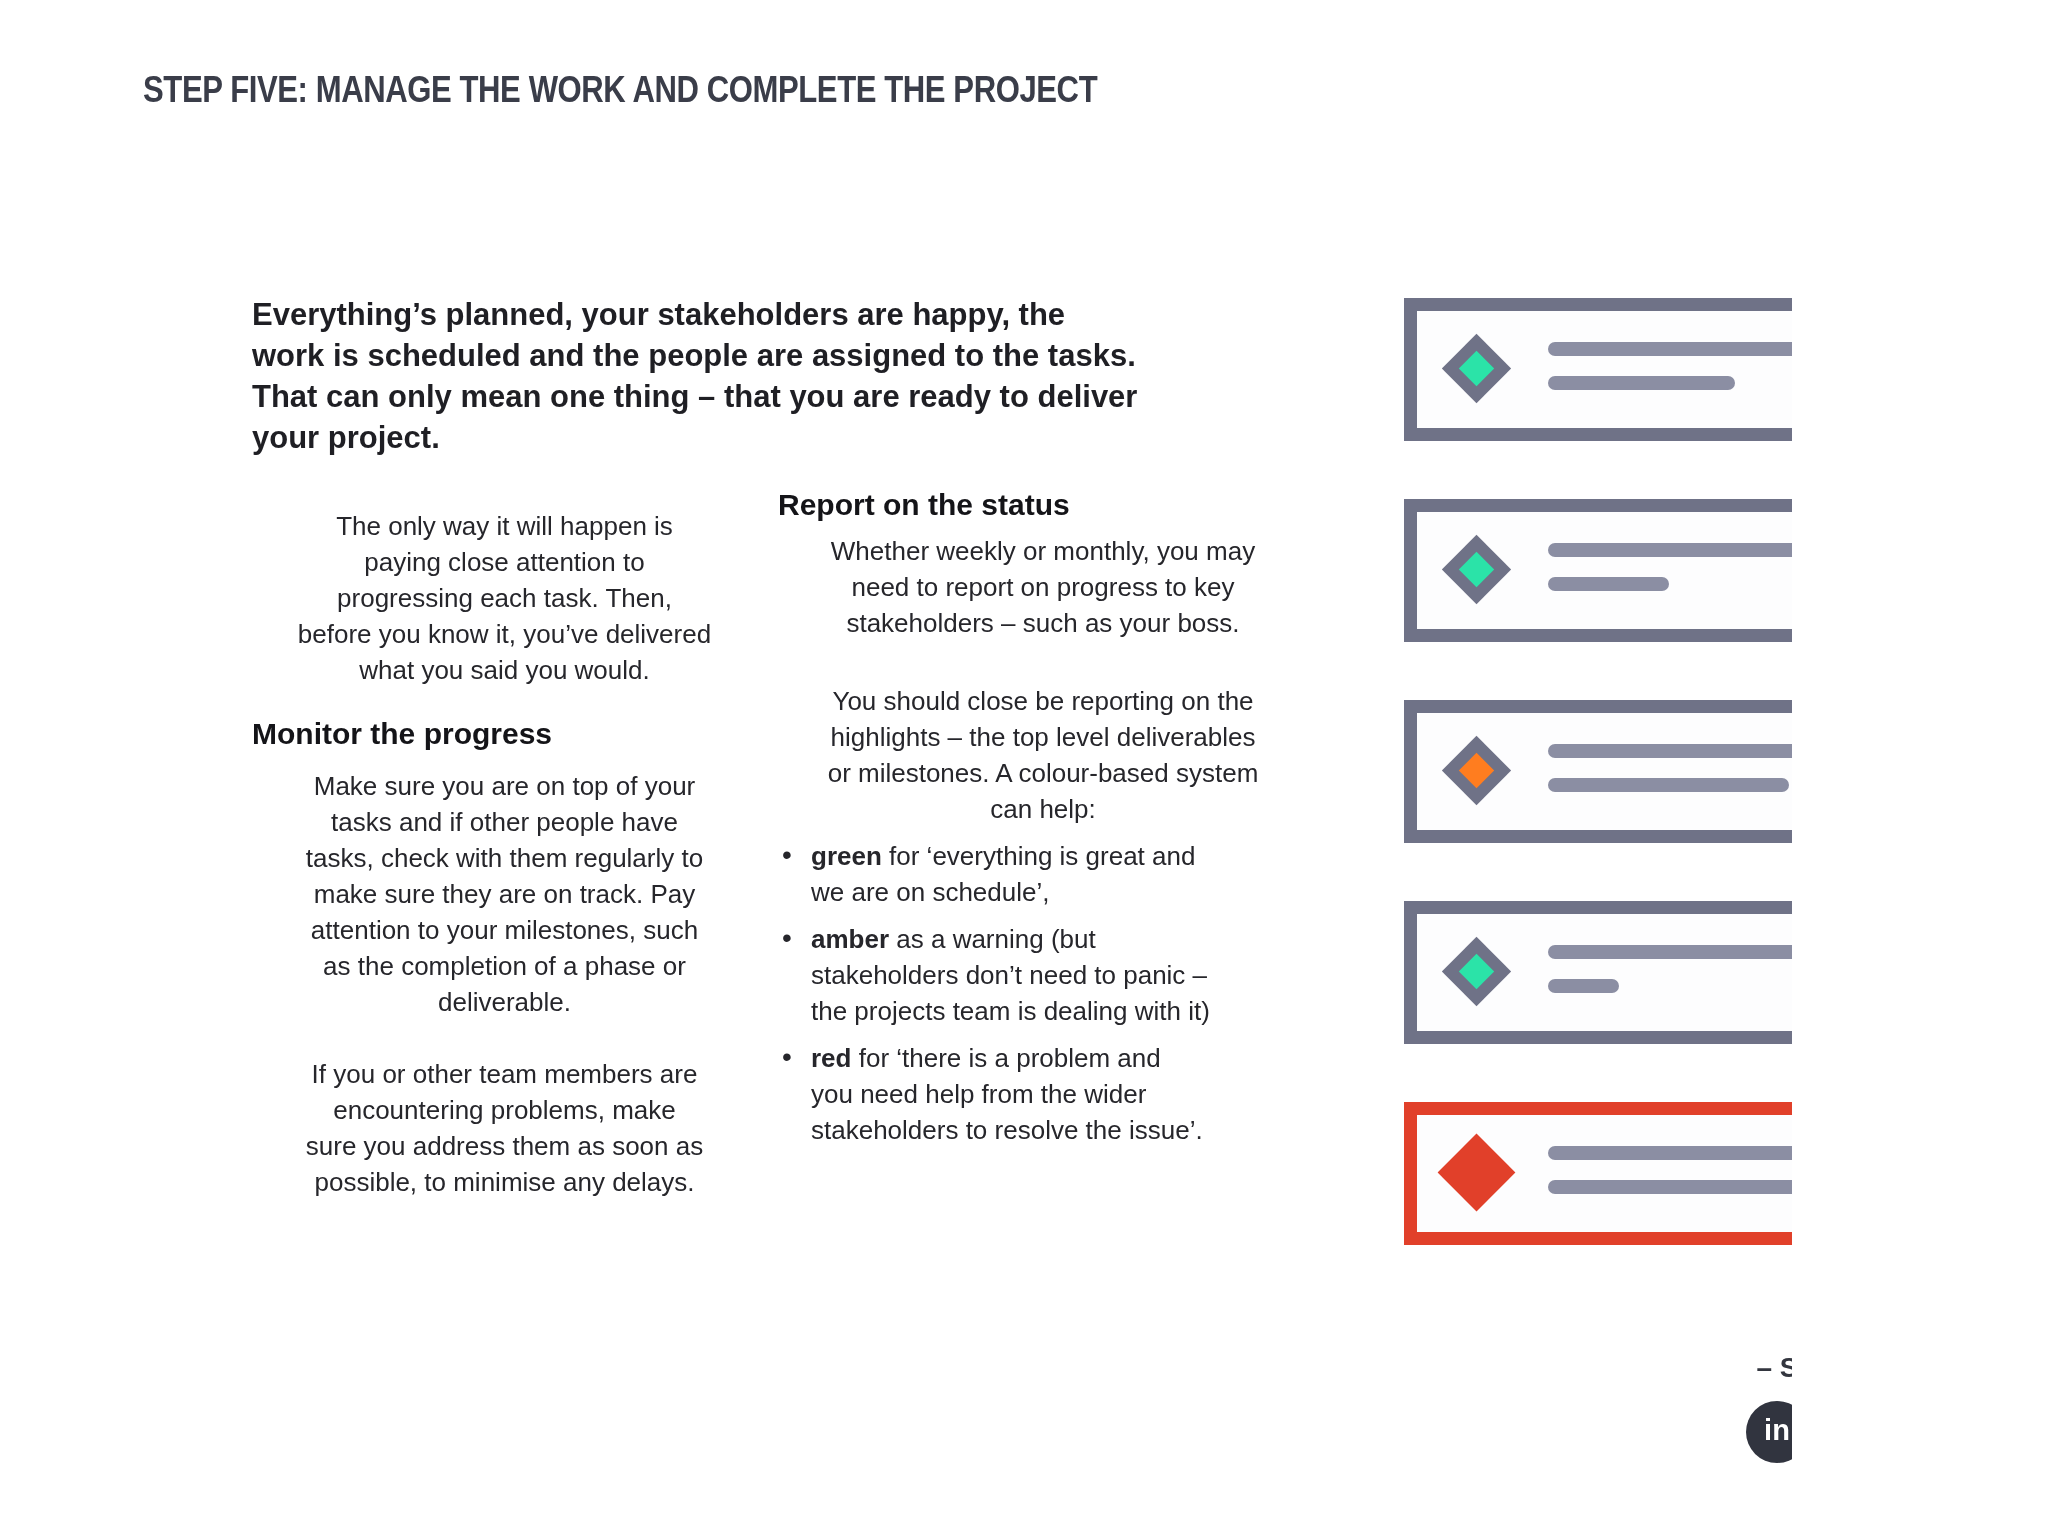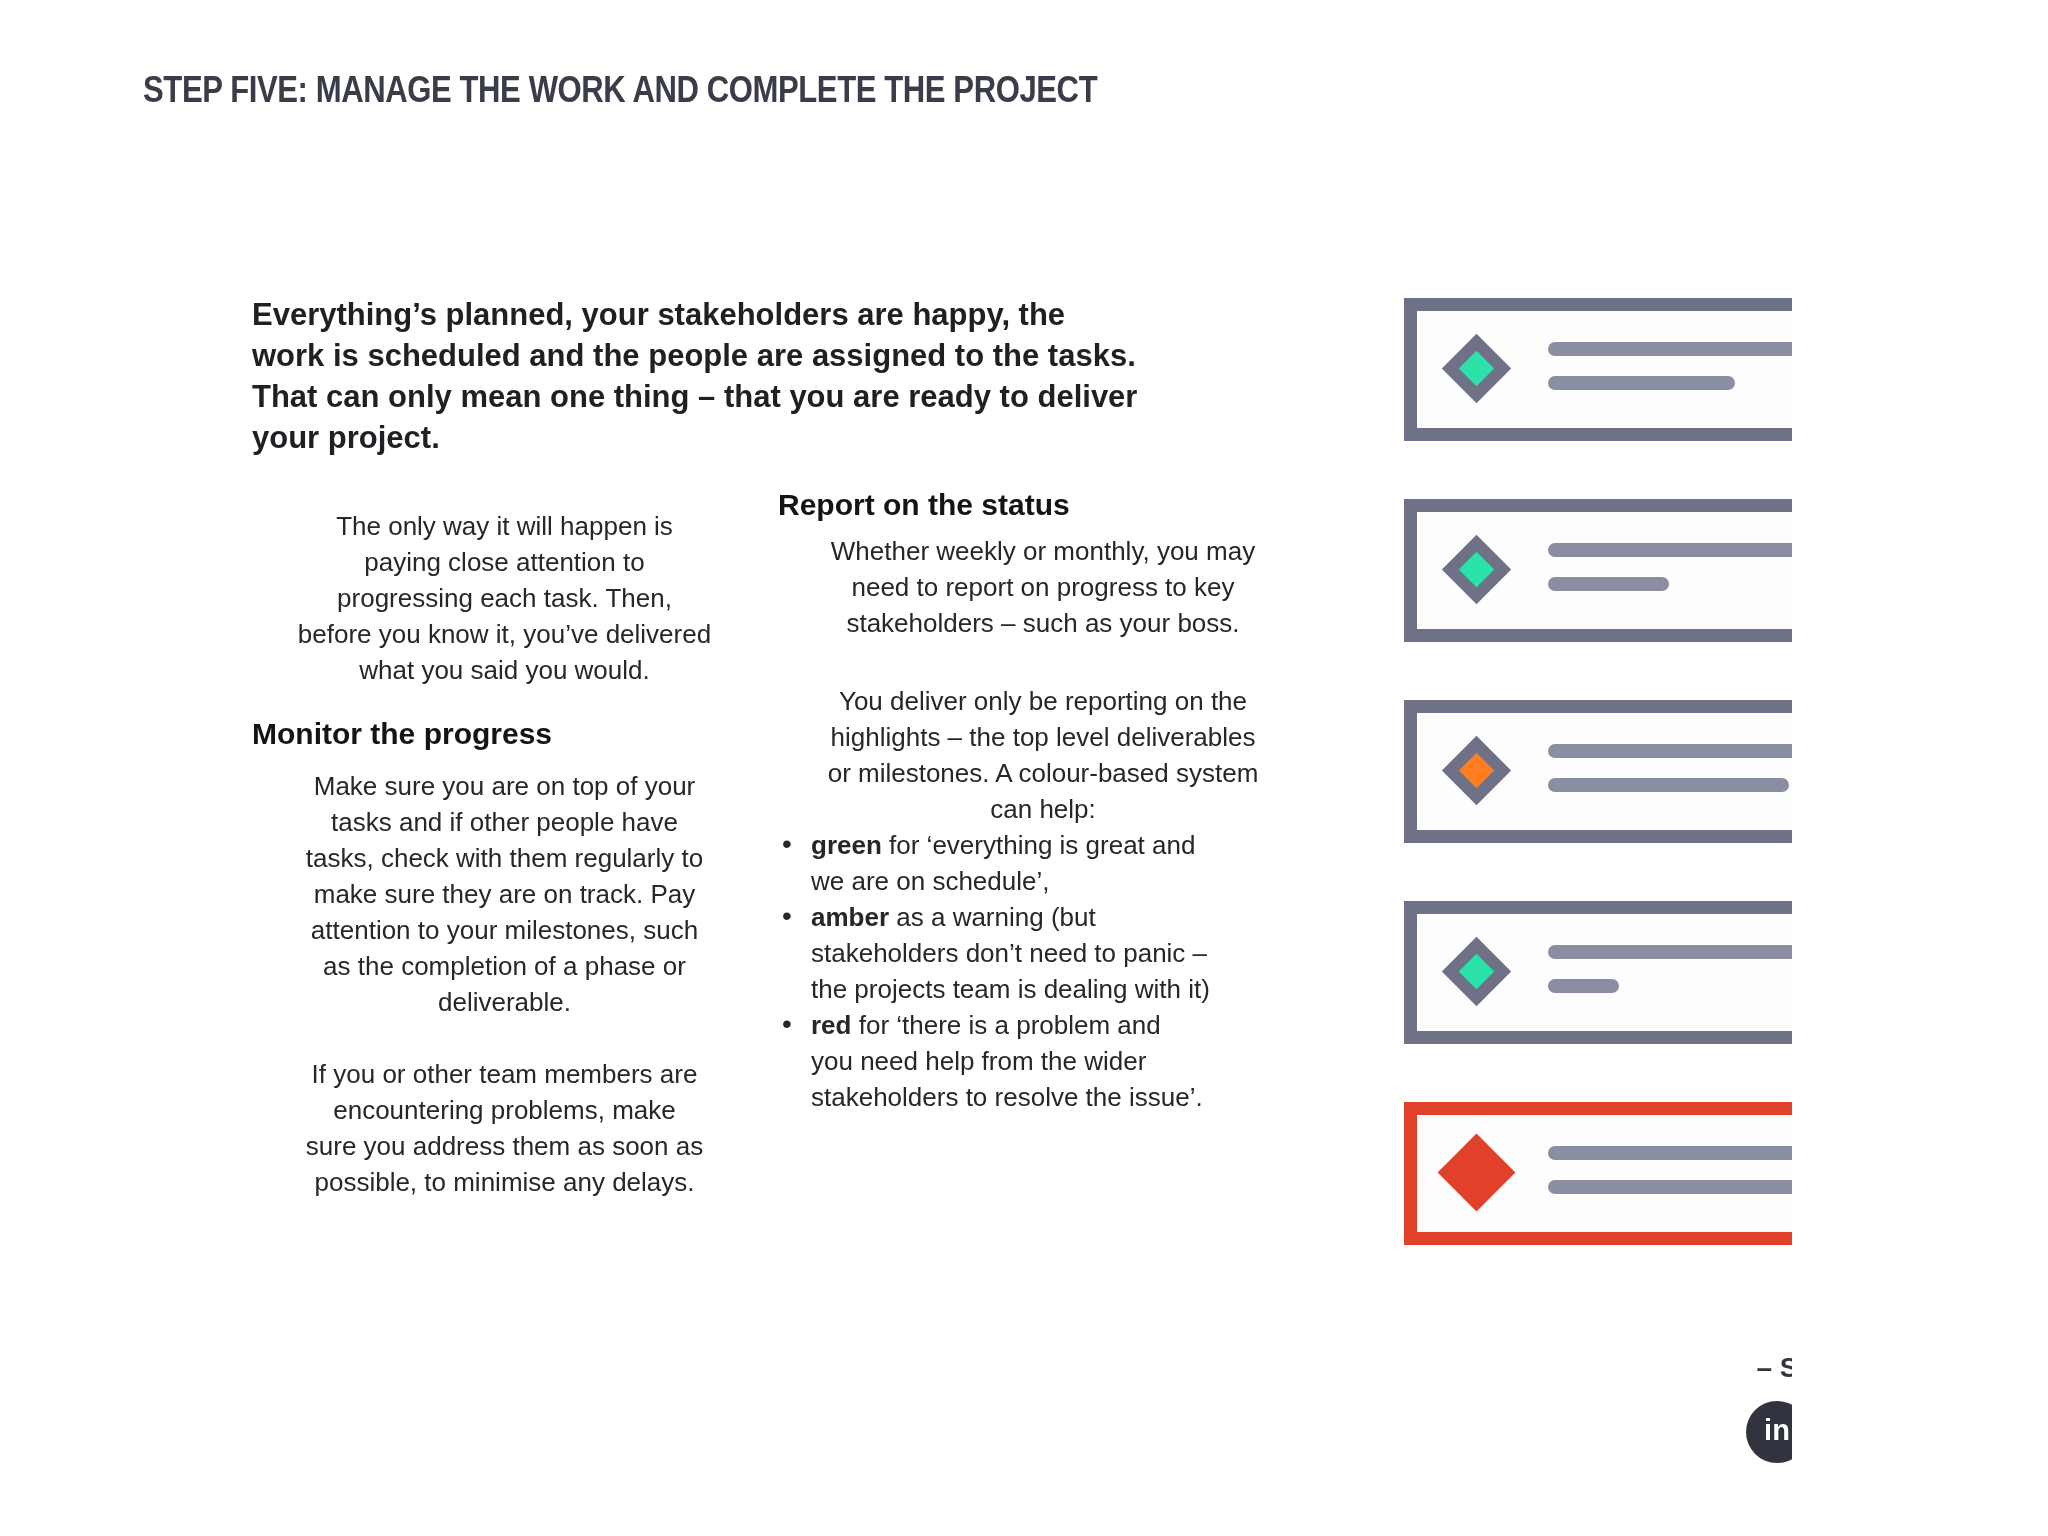--- a/index.html
+++ b/index.html
@@ -20,21 +20,21 @@
   .body{margin:0;font-size:26px;line-height:36px;color:#26262B;white-space:pre-line;text-align:center;}
   .mt{margin-top:36px;}
 
   h2{margin:0;font-size:30px;line-height:40px;font-weight:bold;color:#141418;}
   .h-mon{margin:26px 0 14px;}
   .h-rep{margin:0 0 8px;}
   .gap-top{margin-top:42px;}
 
   ul.bullets{margin:0;padding:0;list-style:none;}
   ul.bullets li{position:relative;padding-left:33px;font-size:26px;line-height:36px;
-                color:#26262B;white-space:pre-line;}
+                color:#26262B;white-space:pre-line;margin-top:11px;}
   ul.bullets li::before{content:"\2022";position:absolute;left:4px;top:-1px;font-size:28px;color:#26262B;}
   .lead{font-weight:bold;}
 
   
   .card{position:absolute;left:1404px;width:494px;height:143px;box-sizing:border-box;
         background:#fdfdfe;border:13px solid #6F7287;}
   .dia{position:absolute;transform:rotate(45deg);}
   .dia.outline{left:35px;top:33px;width:49px;height:49px;}
   .dia-inner{position:absolute;left:12px;top:12px;width:25px;height:25px;}
   .dia.solid{left:32px;top:30px;width:55px;height:55px;}
@@ -81,21 +81,21 @@
 encountering problems, make
 sure you address them as soon as
 possible, to minimise any delays.</p>
   </div>
 
   <div class="col col-mid">
     <h2 class="h-rep">Report on the status</h2>
     <p class="body">Whether weekly or monthly, you may
 need to report on progress to key
 stakeholders – such as your boss.</p>
-    <p class="body gap-top">You deliver only be reporting on the
+    <p class="body gap-top">You should close be reporting on the
 highlights – the top level deliverables
 or milestones. A colour-based system
 can help:</p>
     <ul class="bullets">
       <li><span class="lead">green</span><span> for ‘everything is great and
 we are on schedule’,</span></li>
       <li><span class="lead">amber</span><span> as a warning (but
 stakeholders don’t need to panic –
 the projects team is dealing with it)</span></li>
       <li><span class="lead">red</span><span> for ‘there is a problem and

